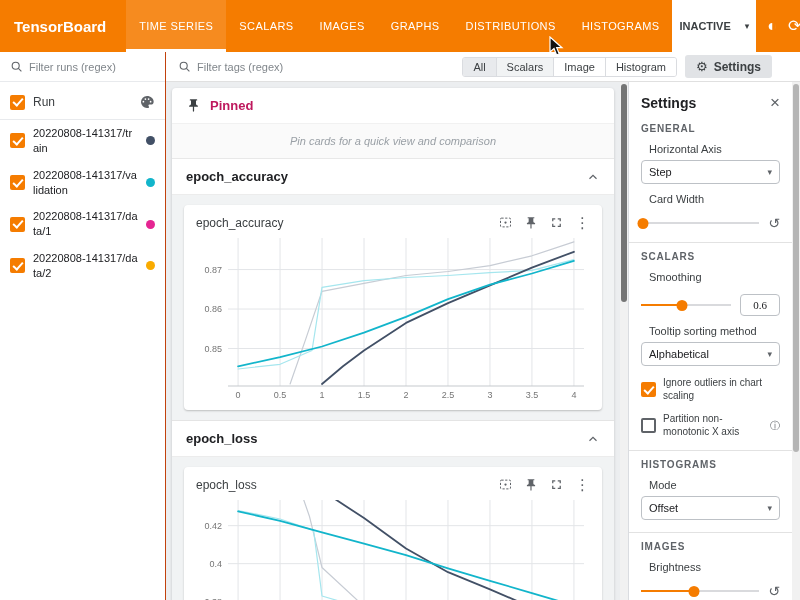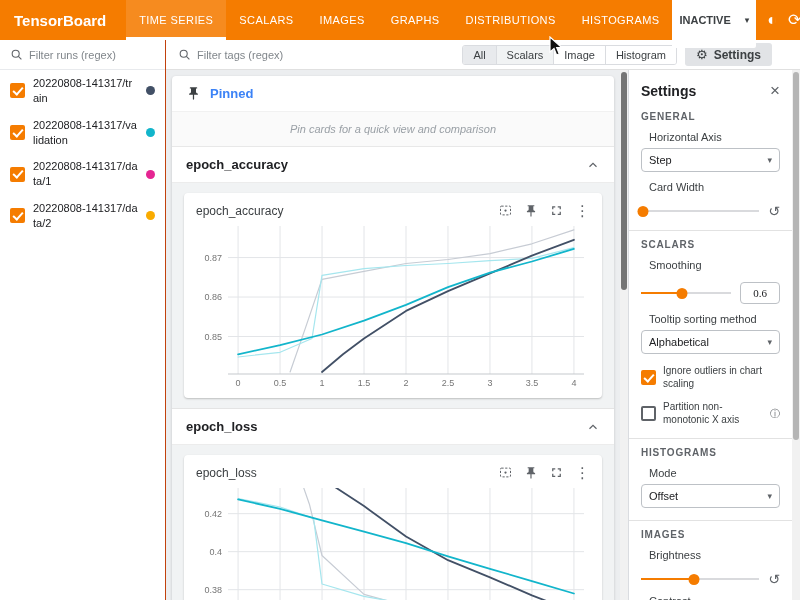--- a/index.html
+++ b/index.html
@@ -1,19 +1,19 @@
 <!DOCTYPE html>
 <html><head>
 <meta charset="utf-8">
 <style>
   *{box-sizing:border-box;margin:0;padding:0}
   html,body{width:800px;height:600px;overflow:hidden;background:#fff;color:#3c4043;
     font-family:"Liberation Sans","DejaVu Sans",sans-serif}
   
-  .header{height:40px;background:#f57c00;display:flex;align-items:stretch;color:#fff;position:relative;z-index:5}
+  .header{height:52px;background:#f57c00;display:flex;align-items:stretch;color:#fff;position:relative;z-index:5}
   .logo{font-size:15px;font-weight:bold;display:flex;align-items:center;padding:0 20px 0 14px}
   .tabs{display:flex;flex:1}
   .tab{font-size:11px;letter-spacing:.4px;display:flex;align-items:center;padding:3px 13px 0;
     border-bottom:3px solid transparent;cursor:pointer;white-space:nowrap}
   .tab.active{border-bottom-color:#fff;background:rgba(255,255,255,.12)}
   .header-right{display:flex;align-items:center;gap:11px;padding-right:12px}
   .status-select{background:#fff;color:#3c4043;font-size:11px;font-weight:bold;border-radius:2px;
     display:flex;align-items:center;gap:14px;padding:22px 7px;cursor:pointer}
   .status-select .dd-arrow{color:#3c4043}
   .hicon{font-size:16px;line-height:1;cursor:pointer}
@@ -44,21 +44,21 @@
   .seg-btn.selected{background:#e8eaed}
   .seg-btn.hovered{background:#f1f3f4}
   .settings-btn{display:flex;align-items:center;gap:6px;background:#e1e3e6;border-radius:3px;
     padding:4px 11px;font-size:12px;font-weight:bold;color:#3c4043;cursor:pointer;margin-right:28px;flex:none}
   .settings-btn .gear{font-size:13px}
   .content-row{flex:1;display:flex;min-height:0}
   
   .main-scroll{flex:1;background:#eceef0;overflow:hidden;position:relative;min-width:0}
   .main-card{background:#fff;margin:6px;border-radius:4px;box-shadow:0 1px 3px rgba(0,0,0,.18);overflow:hidden}
   .pinned-row{display:flex;align-items:center;gap:9px;padding:10px 14px}
-  .pinned-title{font-size:13px;font-weight:bold;color:#3b82f6}
+  .pinned-title{font-size:13px;font-weight:bold;color:#be185d}
   .pinned-hint{background:#fafafa;text-align:center;font-style:italic;font-size:11px;color:#9aa0a6;
     padding:11px 8px;border-top:1px solid #f1f1f1;border-bottom:1px solid #e8e8e8}
   .section-header{display:flex;align-items:center;justify-content:space-between;padding:10px 14px;
     font-size:13px;font-weight:bold;color:#202124;border-bottom:1px solid #ececec;cursor:pointer}
   .cards-region{background:#f1f3f4;padding:10px 12px;border-bottom:1px solid #e4e4e4}
   .chart-card{background:#fff;border-radius:4px;box-shadow:0 1px 2px rgba(0,0,0,.22);padding:6px 8px 8px}
   .card-head{display:flex;align-items:center;justify-content:space-between;padding:4px 4px 2px}
   .card-title{font-size:12px;color:#3c4043}
   .card-icons{display:flex;align-items:center;gap:11px;color:#5f6368}
   .card-icons svg{display:block;cursor:pointer}
@@ -122,20 +122,31 @@
 
 <div class="app-body">
 
   <aside class="sidebar">
     <div class="sidebar-filter">
       <svg width="13" height="13" viewBox="0 0 24 24" fill="none" stroke="#5f6368" stroke-width="2">
           <circle cx="10.5" cy="10.5" r="6.5"></circle>
           <line x1="15.5" y1="15.5" x2="21" y2="21"></line>
         </svg>
       <input placeholder="Filter runs (regex)" style="">
+    </div>
+    <div class="runs-header">
+      <span class="checkbox checked"></span>
+      <span class="run-header-label">Run</span>
+      <svg width="16" height="16" viewBox="0 0 24 24" fill="#5f6368">
+          <path d="M12 3a9 9 0 1 0 0 18h1.5a1.5 1.5 0 0 0 1.06-2.56c-.27-.27-.44-.65-.44-1.06a1.5 1.5 0 0 1 1.5-1.5H17.5A4.5 4.5 0 0 0 22 11.5C22 6.8 17.52 3 12 3z"></path>
+          <circle cx="6.6" cy="11.5" r="1.3" fill="#fff"></circle>
+          <circle cx="9.6" cy="7.6" r="1.3" fill="#fff"></circle>
+          <circle cx="14.4" cy="7.6" r="1.3" fill="#fff"></circle>
+          <circle cx="17.4" cy="11.5" r="1.3" fill="#fff"></circle>
+        </svg>
     </div>
     <div class="run-row">
       <span class="checkbox checked"></span>
       <span class="run-label">20220808-141317/train</span>
       <span class="run-dot" style="background: rgb(66, 80, 102);"></span>
     </div>
     <div class="run-row">
       <span class="checkbox checked"></span>
       <span class="run-label">20220808-141317/validation</span>
       <span class="run-dot" style="background: rgb(18, 181, 203);"></span>

